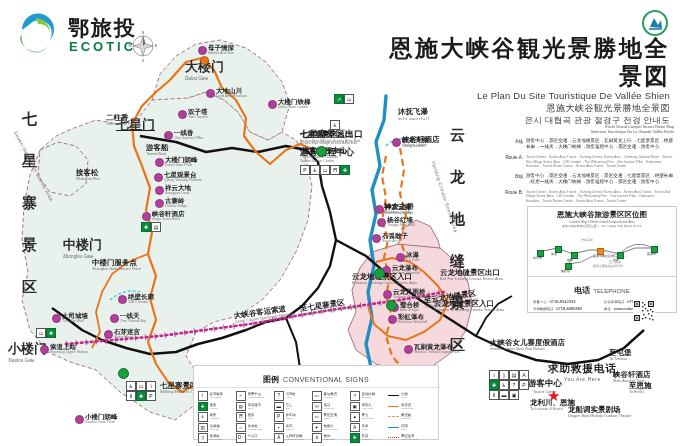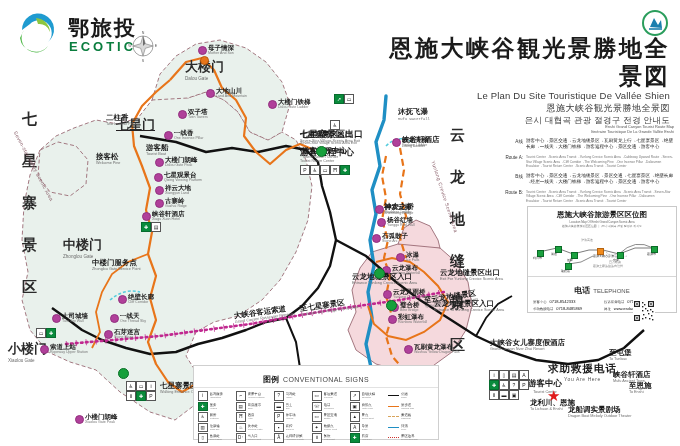--- a/index.html
+++ b/index.html
@@ -435,21 +435,21 @@
       <div class="place-sub">Shennong Bridge</div>
     </div>
     <div class="abs" style="left: 146px; top: 143px;">
       <div class="place">游客船</div>
       <div class="place-sub">Tourist Boat</div>
     </div>
     <div class="abs" style="left: 106px; top: 113px;">
       <div class="place">二柱香</div>
       <div class="place-sub">Two Incense Pillars</div>
     </div>
-    <div class="abs" style="left: 76px; top: 152px; margin-left: 20px;">
+    <div class="abs" style="left: 76px; top: 168px;">
       <div class="place">接客松</div>
       <div class="place-sub">Welcome Pine</div>
     </div>
   </div>
 
 <div class="abs node-green" style="left:316px;top:146px;"></div>
 <div class="abs node-green" style="left:118px;top:368px;"></div>
 <div class="abs node-green" style="left:374px;top:268px;"></div>
 <div class="abs node-green" style="left:386px;top:300px;"></div>
 <div class="abs node-orange" style="left:200px;top:56px;"></div>

